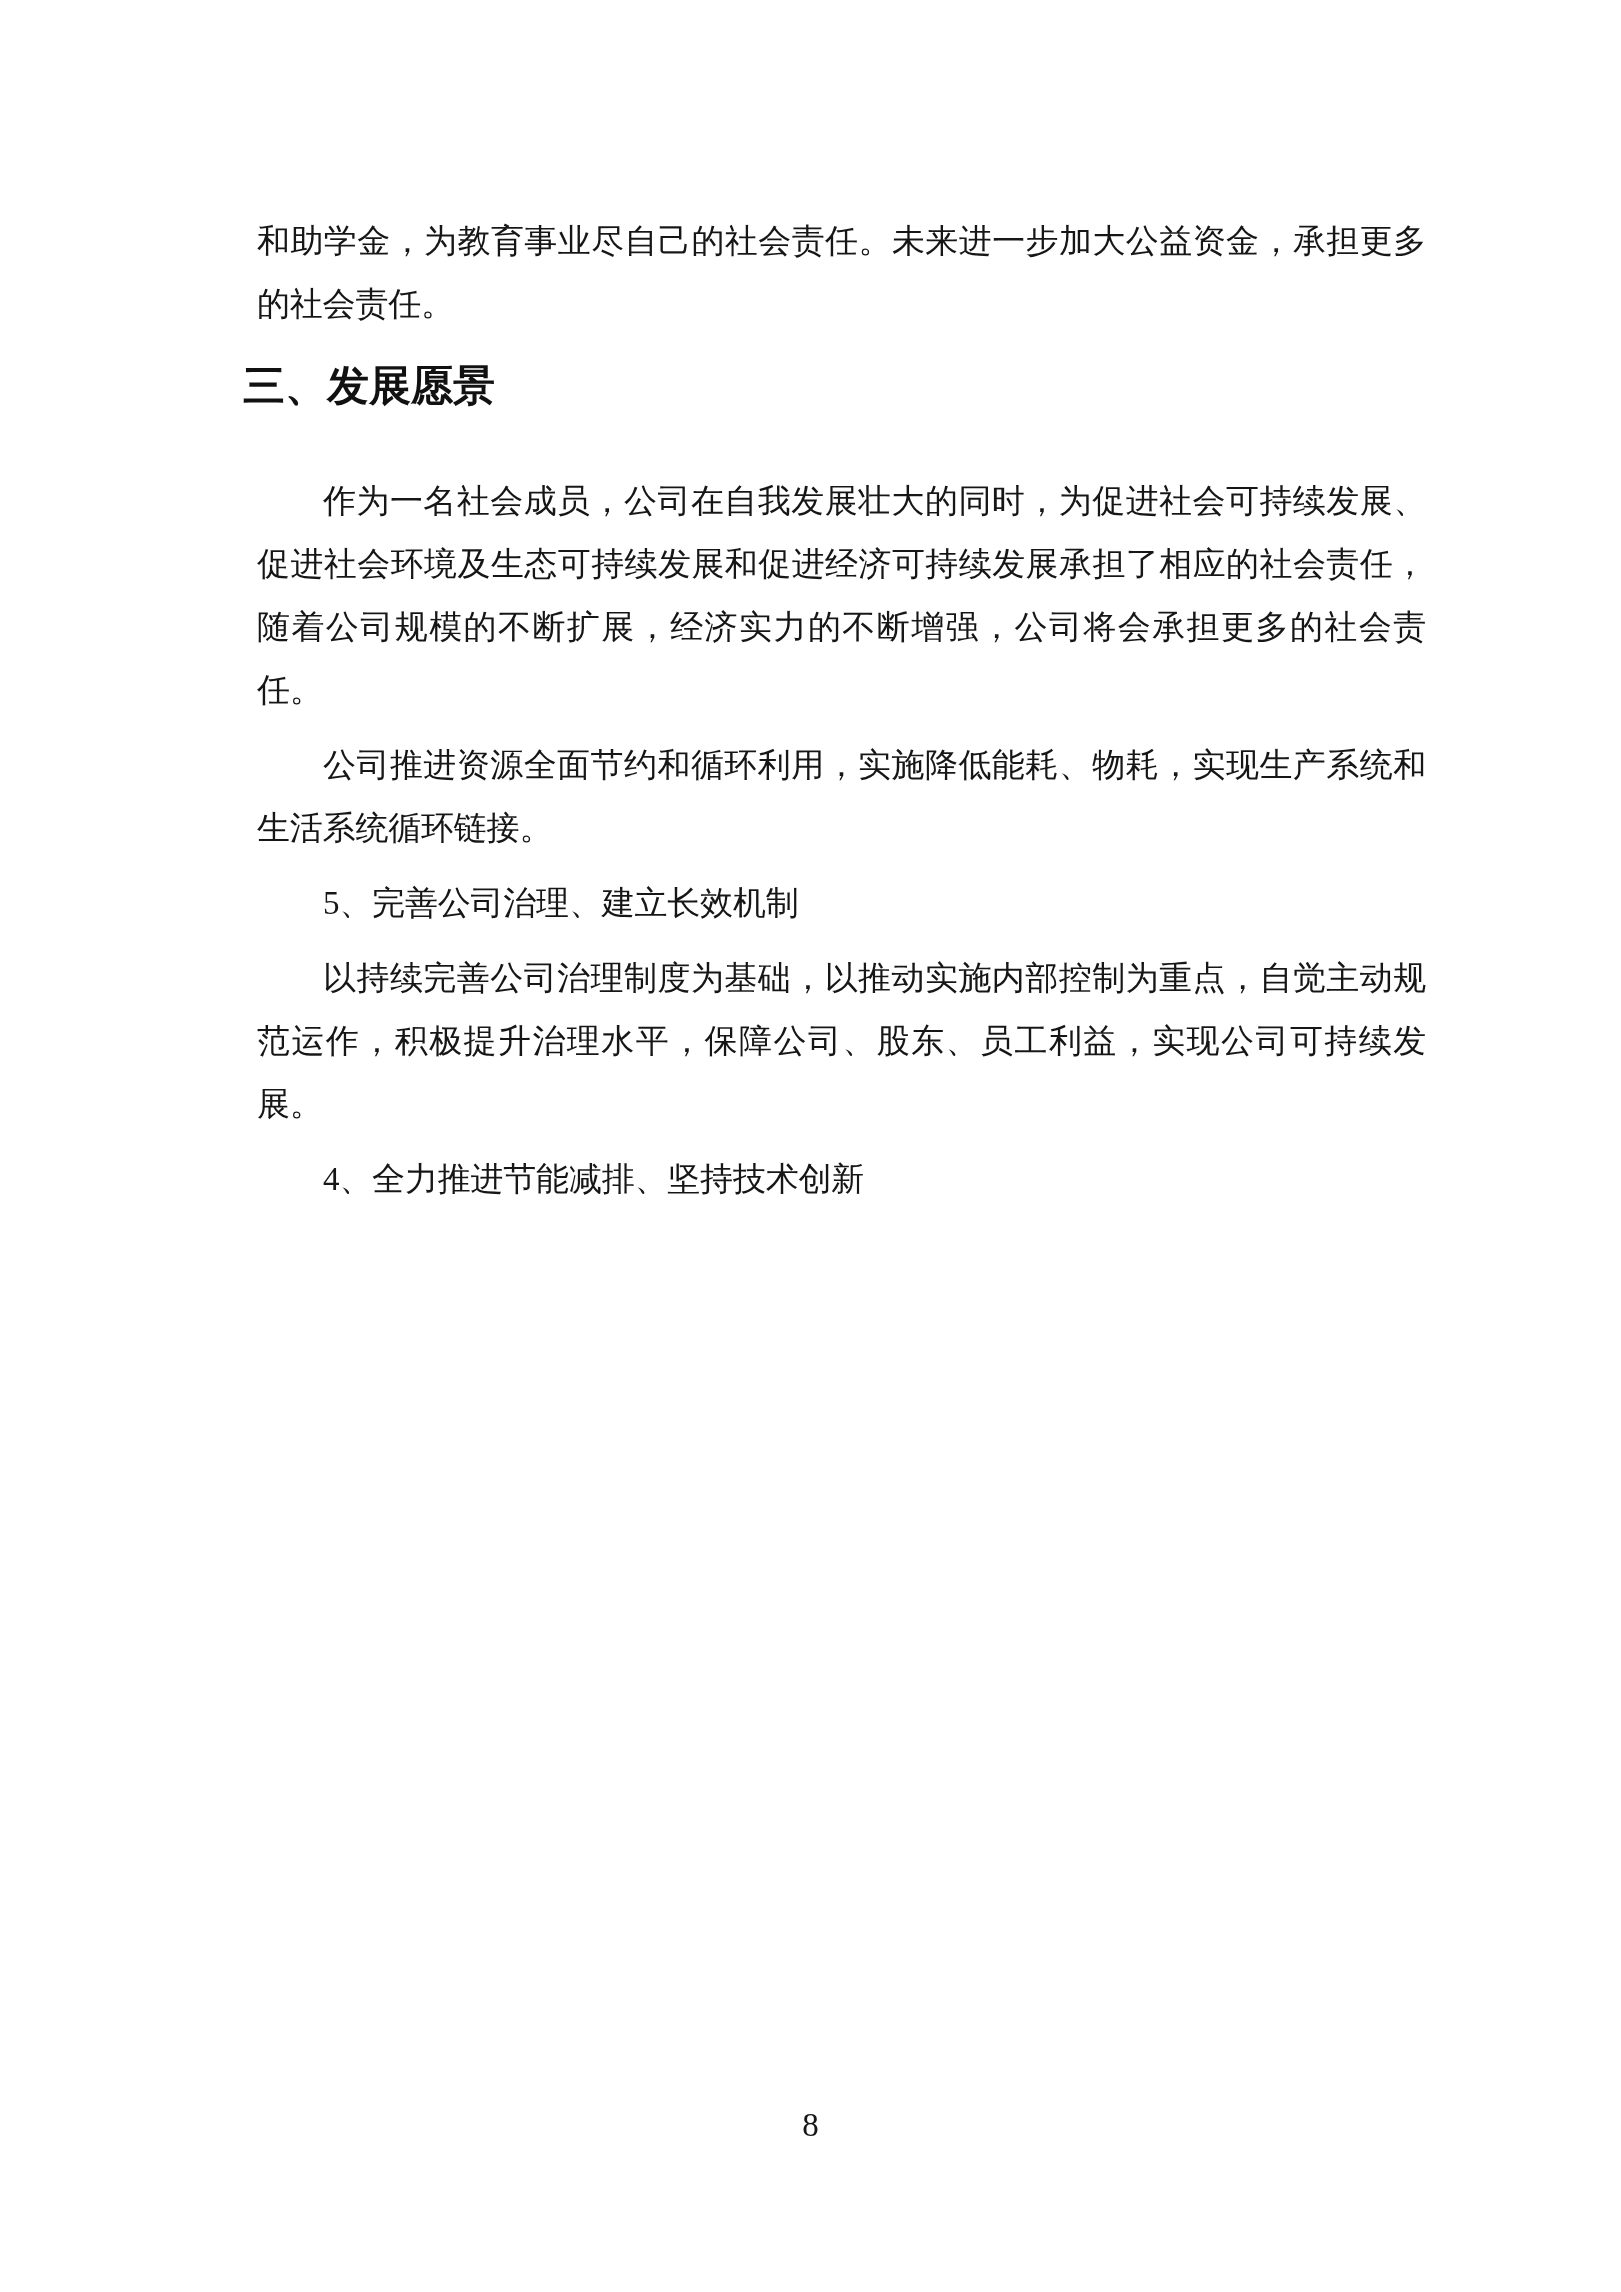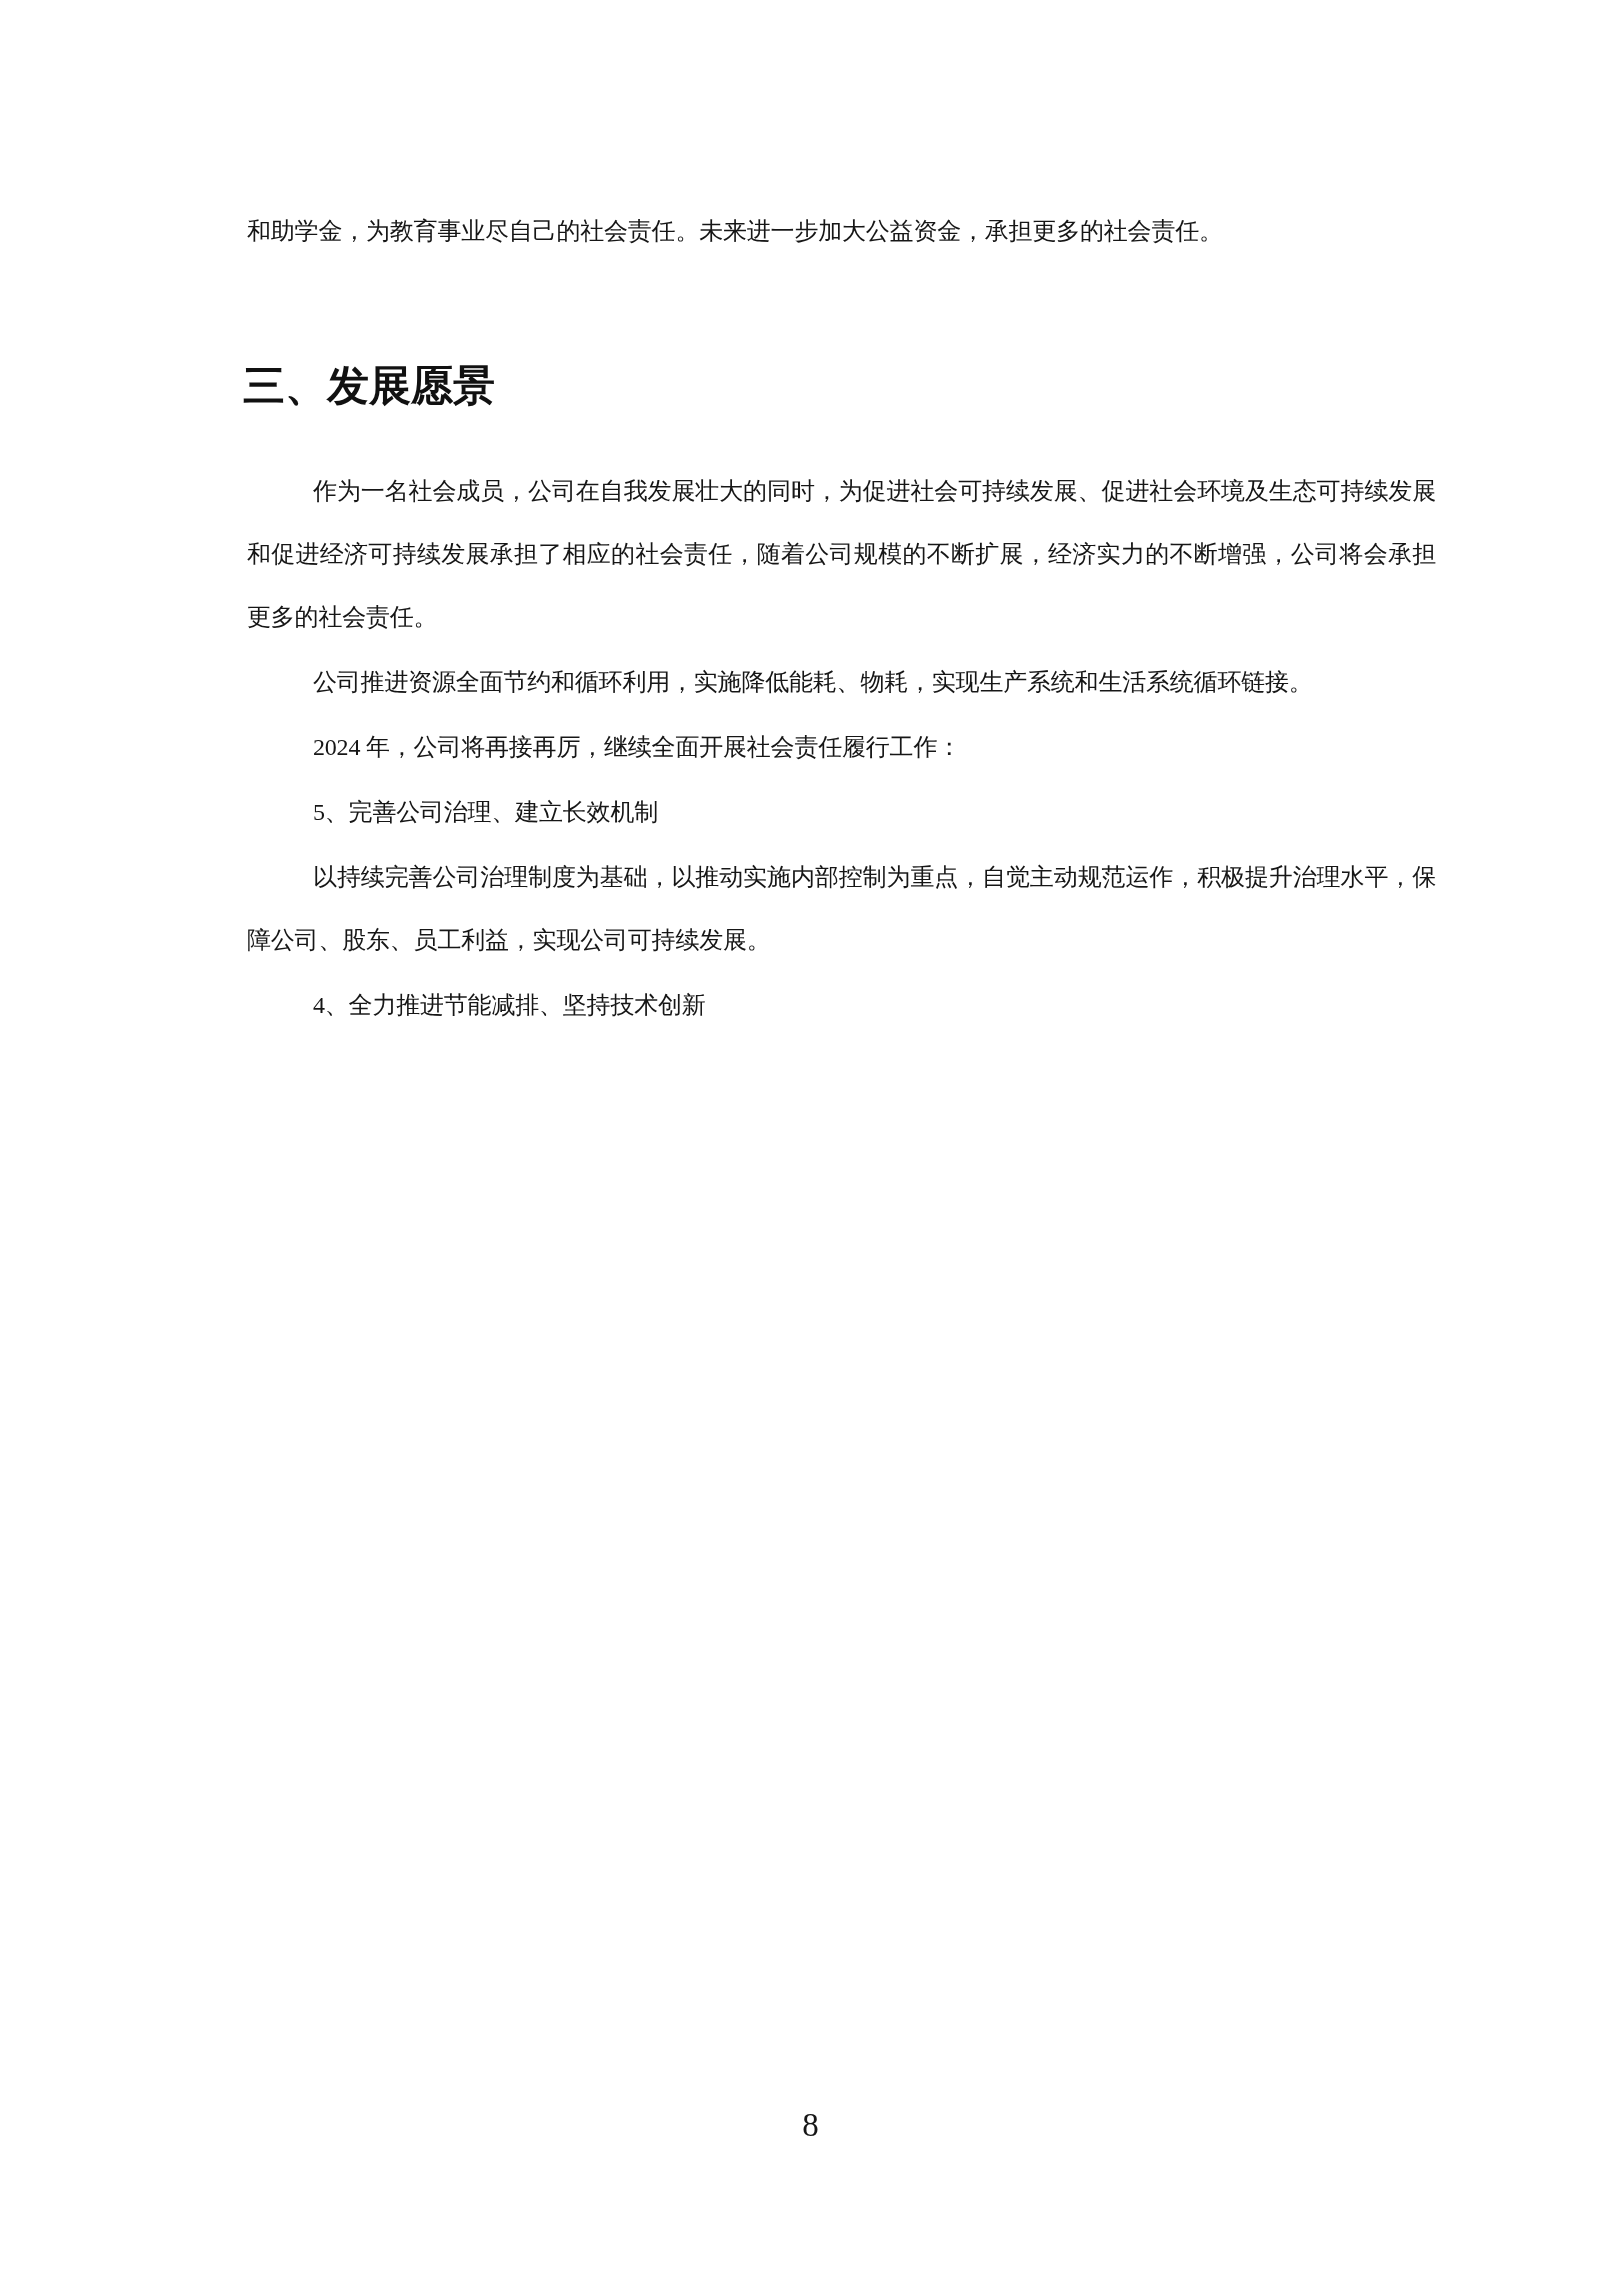--- a/index.html
+++ b/index.html
@@ -15,23 +15,23 @@
     overflow: hidden;
     font-family: "Liberation Serif", "DejaVu Serif", serif;
     color: #161616;
   }
   .textblock {
     position: absolute;
     left: 245px;
     width: 1193px;
   }
   .para {
-    margin: 2px;
+    margin: 12px;
     padding: 0;
-    font-size: 24px;
+    font-size: 33px;
     line-height: 63px;
     letter-spacing: -0.2px;
     text-align: justify;
     text-justify: inter-character;
     line-break: strict;
     color: #161616;
   }
   .para.indent {
     text-indent: 66px;
   }
@@ -67,21 +67,20 @@
 
   <div class="textblock" style="top: 198px;">
     <p class="para">和助学金，为教育事业尽自己的社会责任。未来进一步加大公益资金，承担更多的社会责任。</p>
   </div>
 
   <h2 class="heading">三、发展愿景</h2>
 
   <div class="textblock" style="top: 458px;">
     <p class="para indent">作为一名社会成员，公司在自我发展壮大的同时，为促进社会可持续发展、促进社会环境及生态可持续发展和促进经济可持续发展承担了相应的社会责任，随着公司规模的不断扩展，经济实力的不断增强，公司将会承担更多的社会责任。</p>
     <p class="para indent">公司推进资源全面节约和循环利用，实施降低能耗、物耗，实现生产系统和生活系统循环链接。</p>
-    <p class="para indent">2024 年，公司将再接再厉，继续全面开展社会责任履行工作：</p>
     <p class="para indent">5、完善公司治理、建立长效机制</p>
     <p class="para indent">以持续完善公司治理制度为基础，以推动实施内部控制为重点，自觉主动规范运作，积极提升治理水平，保障公司、股东、员工利益，实现公司可持续发展。</p>
     <p class="para indent">4、全力推进节能减排、坚持技术创新</p>
   </div>
 
   <div class="footer">
     <span class="page-number">8</span>
   </div>
 
 </div>

